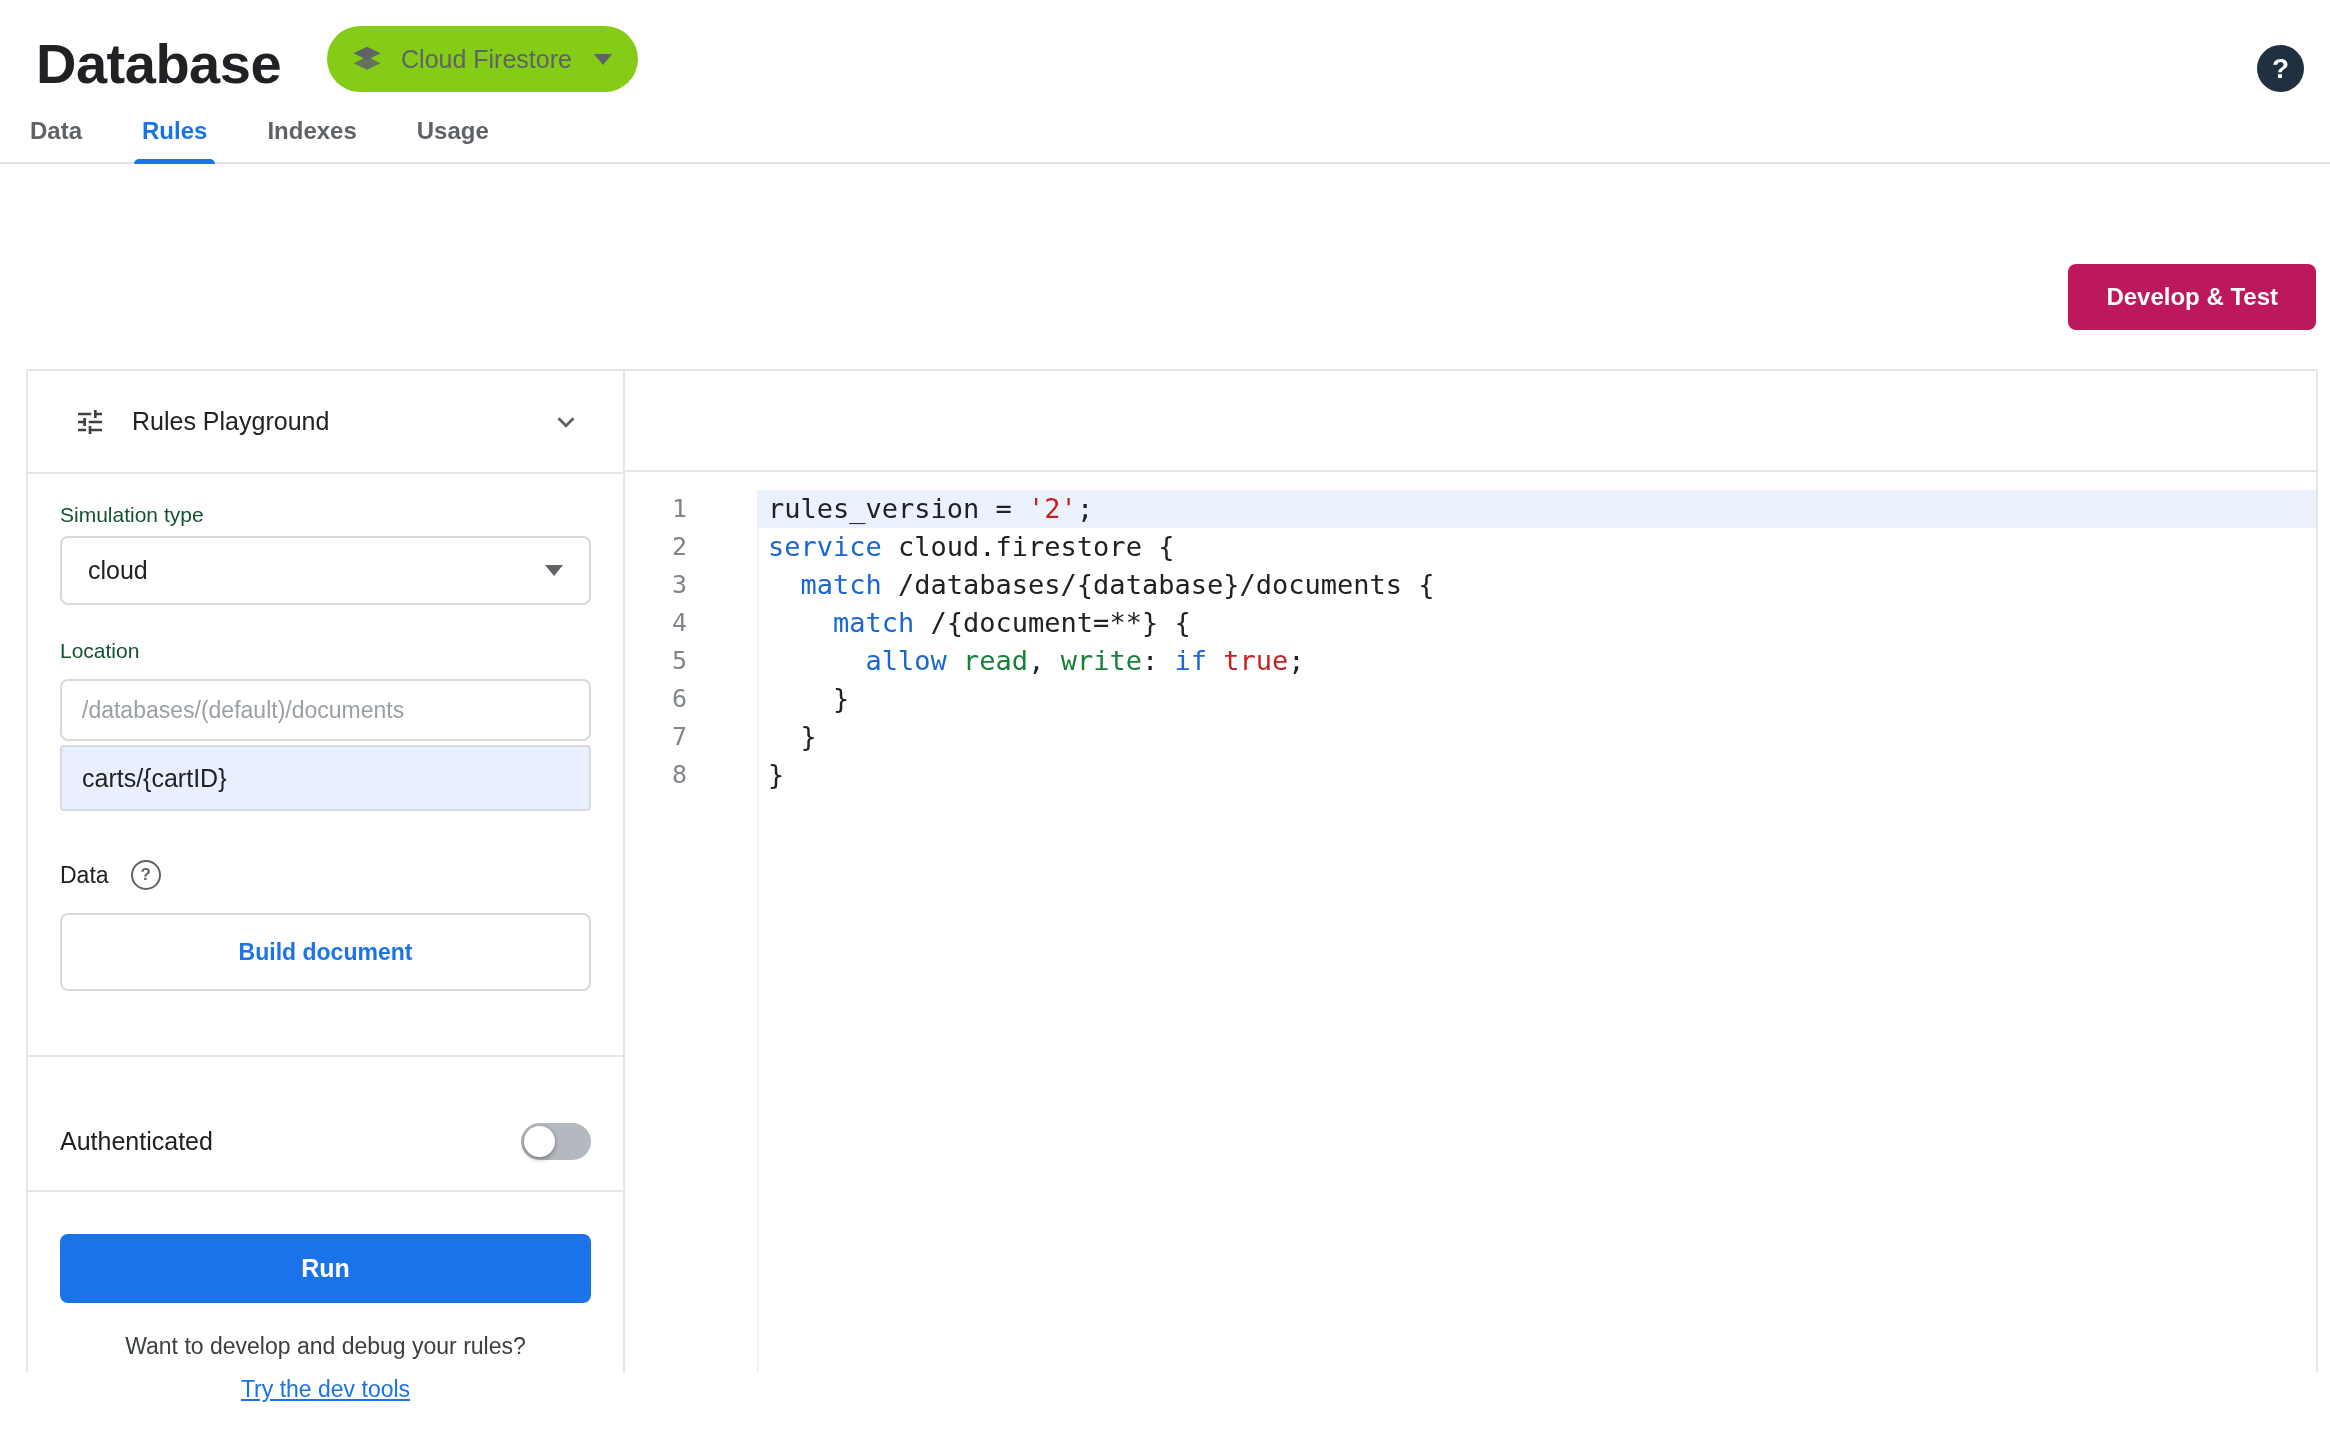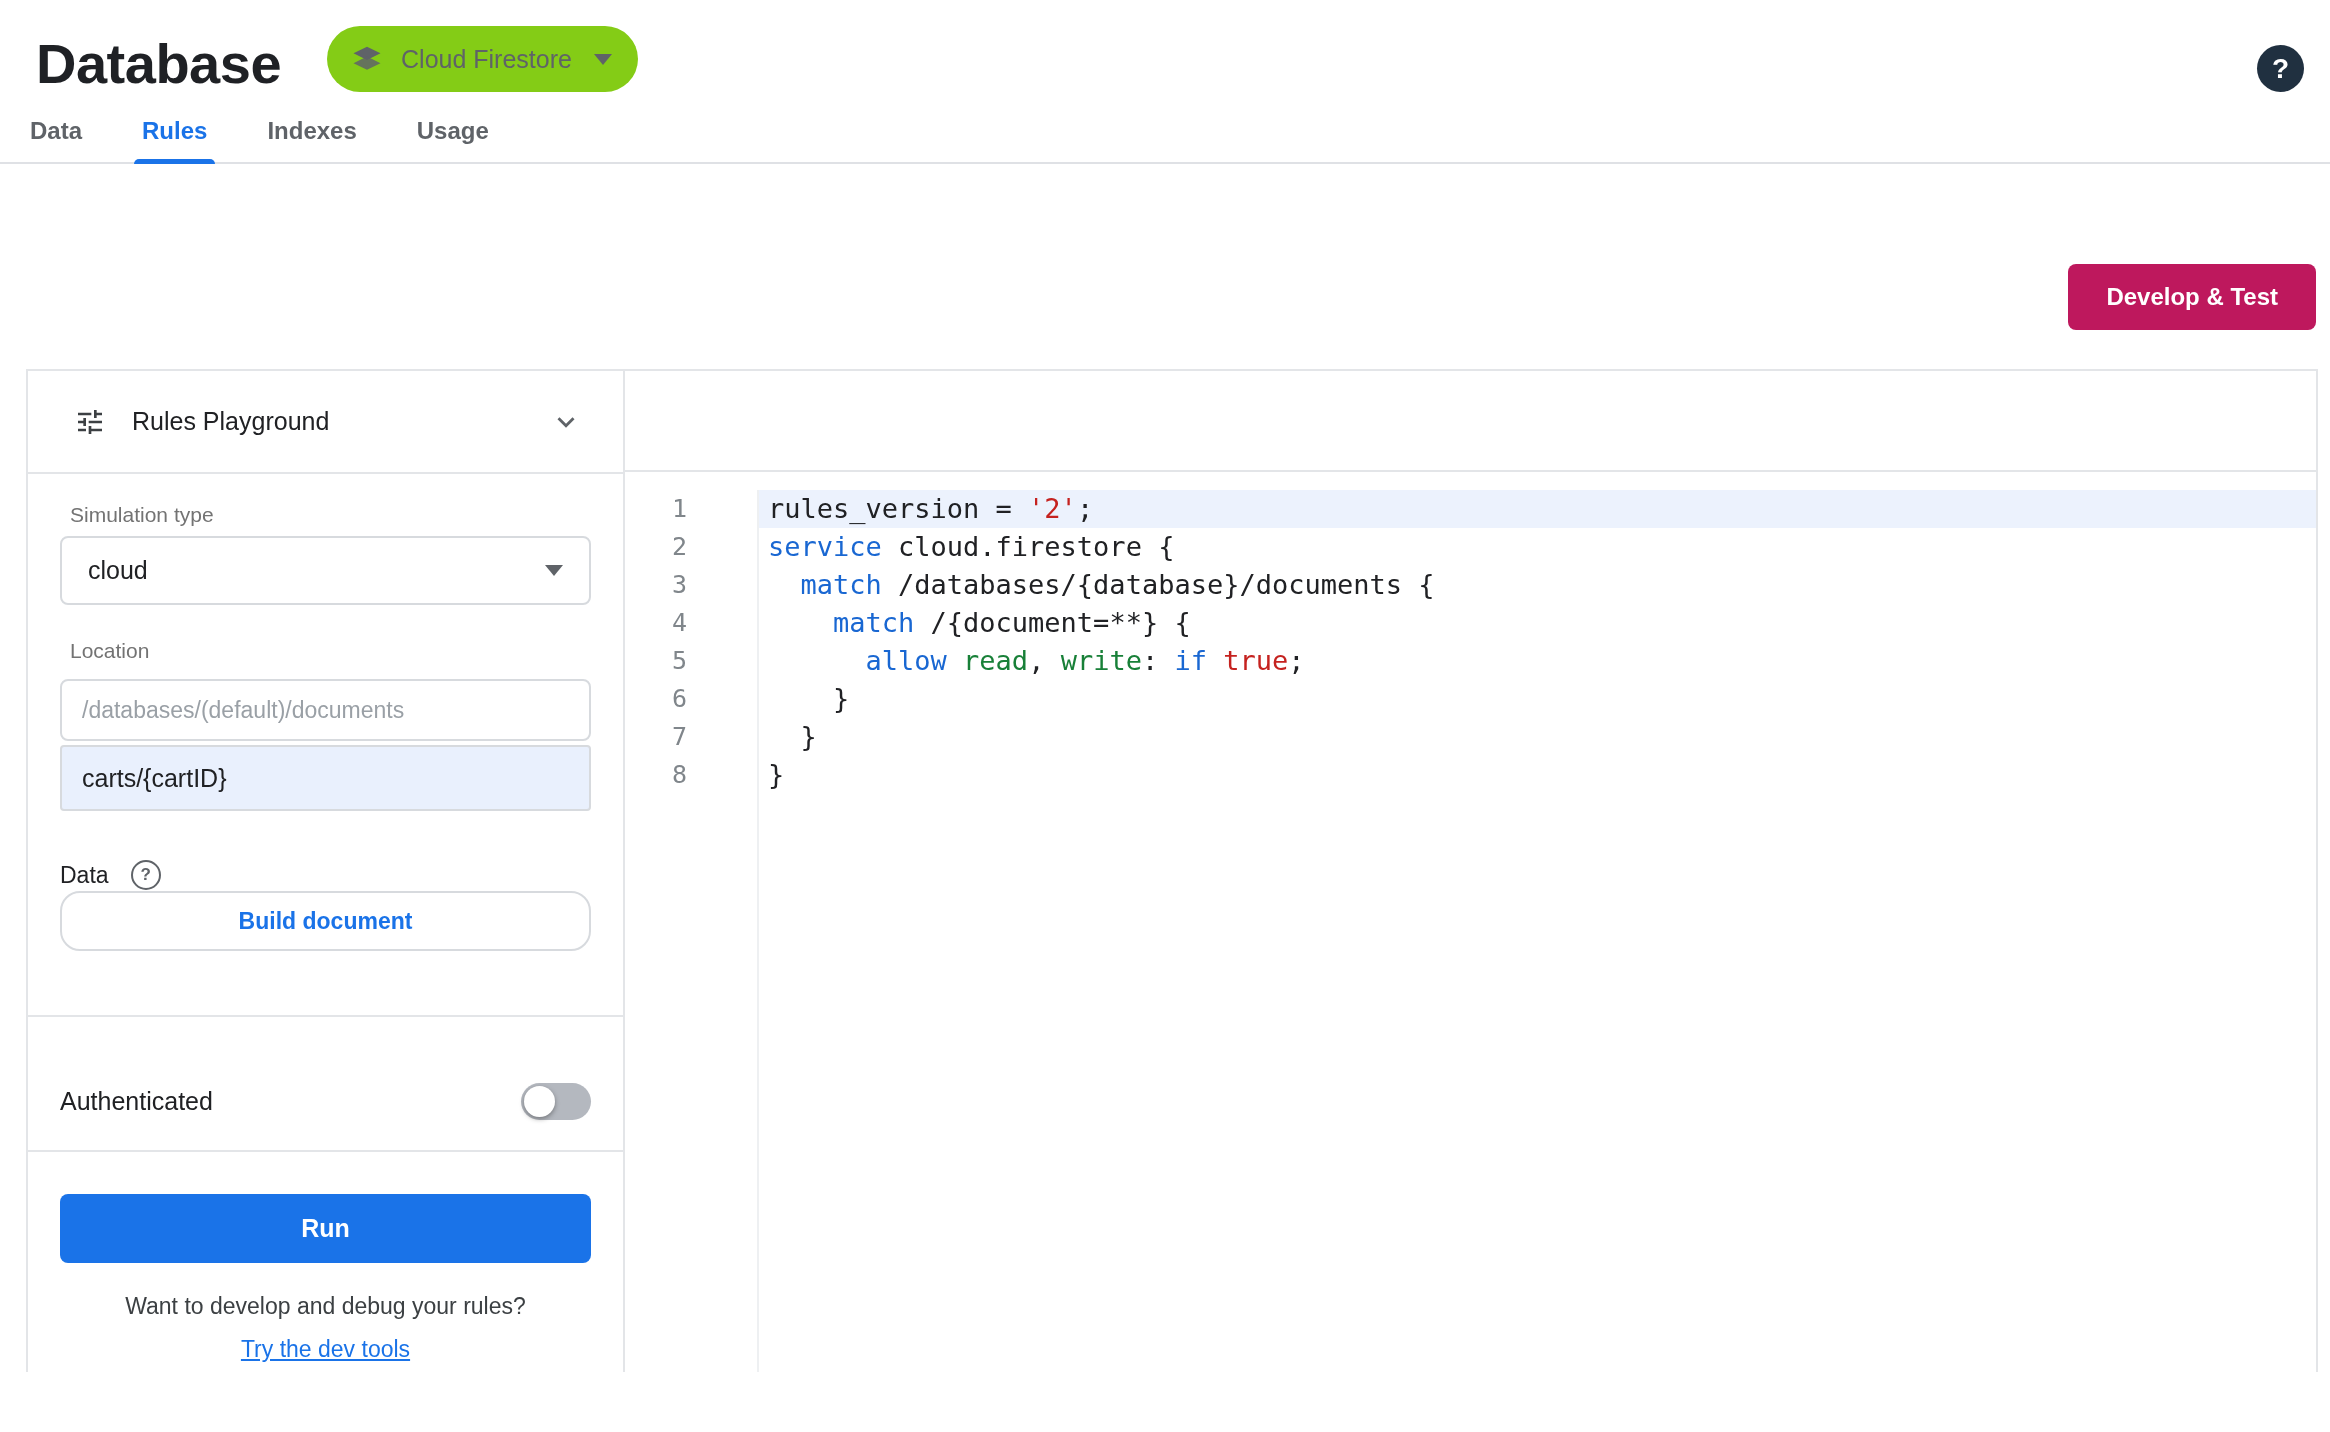--- a/index.html
+++ b/index.html
@@ -45,21 +45,21 @@
   .card { margin:39px 12px 0 26px; height:1003px; border:2px solid #e3e5e8; border-bottom:none; display:flex; }
 
   
   .panel { width:597px; border-right:2px solid #e3e5e8; display:flex; flex-direction:column; background:#fff; }
   .pg-header { height:103px; flex:0 0 103px; display:flex; align-items:center; padding:0 40px 0 46px; border-bottom:2px solid #e3e5e8; }
   .pg-header svg.tune { width:32px; height:32px; }
   .pg-title { margin-left:26px; font-size:25px; color:#202124; flex:1; }
   .pg-header svg.chev { width:34px; height:34px; cursor:pointer; }
 
   .pg-form { padding:14px 32px 0 32px; }
-  .field-label { font-size:21px; color:#737373; margin-top:34px;margin-left:10px; }
+  .field-label { font-size:21px; color:#14532d; margin-top:34px; }
   .field-label.first { margin-top:15px; }
   .select {
     margin-top:0; height:69px; margin-top:9px; border:2px solid #d7dade; border-radius:8px;
     display:flex; align-items:center; padding:0 26px; cursor:pointer; background:#fff;
   }
   .select-value { flex:1; font-size:25px; color:#202124; }
   .text-input {
     margin-top:16px; width:100%; height:62px; border:2px solid #d7dade; border-radius:8px;
     padding:0 20px; font-size:23px; font-family:inherit; color:#202124; outline:none; background:#fff;
   }
@@ -70,21 +70,21 @@
     font-size:25px; color:#202124; cursor:pointer;
   }
   .data-row { margin-top:48px; display:flex; align-items:center; height:32px; }
   .data-label { font-size:23px; color:#202124; }
   .help-outline {
     margin-left:22px; width:30px; height:30px; border:2.5px solid #5f6368; border-radius:50%;
     color:#5f6368; font-size:17px; font-weight:700; display:flex; align-items:center; justify-content:center;
     cursor:pointer; user-select:none;
   }
   .btn-outline {
-    width:100%; height:60px; border:2px solid #d7dade; border-radius:20px;
+    margin-top:22px; width:100%; height:78px; border:2px solid #d7dade; border-radius:8px;
     background:#fff; color:#1a73e8; font-size:23px; font-weight:600; font-family:inherit; cursor:pointer;
   }
   .hr { border-top:2px solid #e3e5e8; }
   .hr.after-form { margin-top:64px; }
   .auth-row { height:97px; flex:0 0 97px; padding:0 32px; display:flex; align-items:center; justify-content:space-between;margin-top:36px; }
   .auth-label { font-size:25px; color:#202124; }
   .toggle { width:70px; height:37px; border-radius:20px; background:#b4b8bf; position:relative; cursor:pointer; }
   .toggle .knob { position:absolute; left:3px; top:3px; width:31px; height:31px; border-radius:50%; background:#fff; box-shadow:0 2px 5px rgba(0,0,0,.35); }
   .run-section { padding:42px 32px 0 32px; text-align:center; }
   .btn-run {

